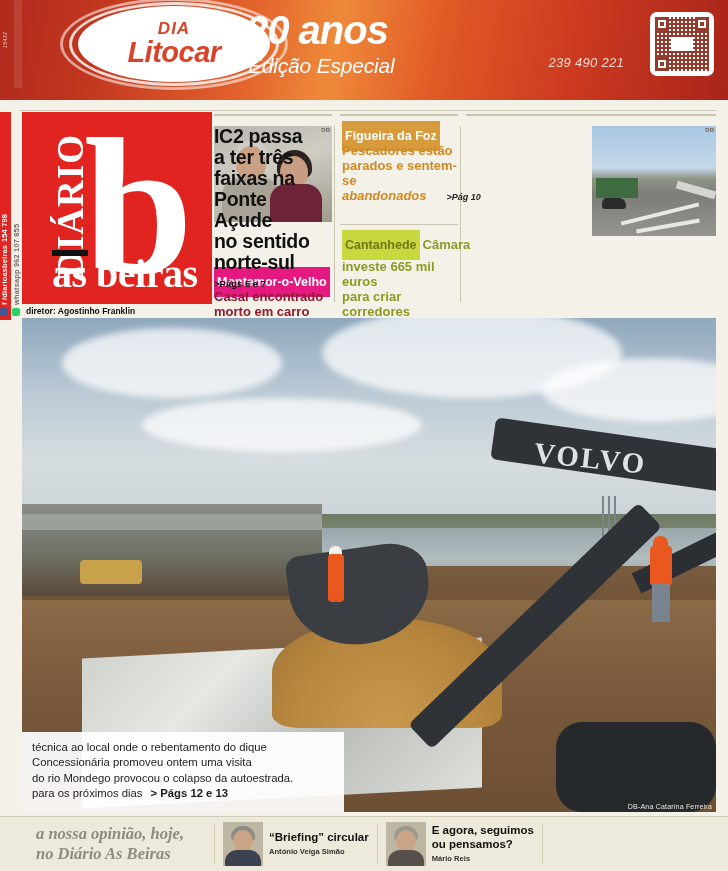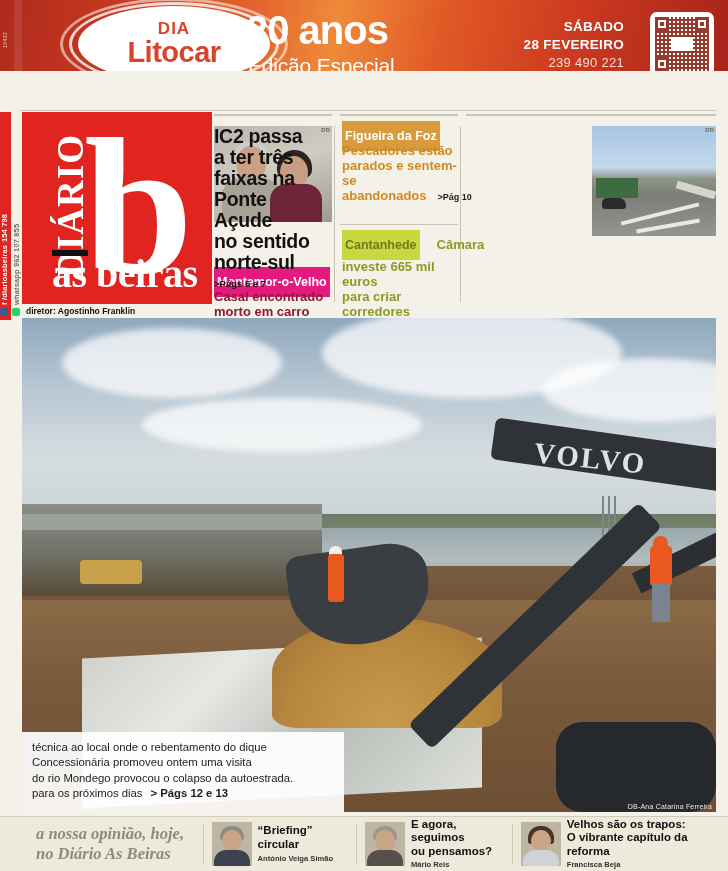--- a/index.html
+++ b/index.html
@@ -7,23 +7,24 @@
   body {
     font-family: "Liberation Sans", sans-serif;
     background:#f2f0e6;
     position:relative;
     overflow:hidden;
   }
   .page { position:relative; width:728px; height:871px; background:#f4f2e8; }
 
   
   .adbar {
-    position:absolute; left:0; top:0; width:728px; height:71px;
+    position:absolute; left:0; top:0; width:728px; height:100px;
     background:linear-gradient(100deg,#b02a1c 0%,#c2371f 14%,#e2622c 34%,#ef8a3a 46%,#e15a26 60%,#cc3a20 78%,#a8241a 100%);
     overflow:hidden;
+    font-style:italic;
   }
   .ad-code {
     position:absolute; left:2px; top:4px; width:12px; height:44px;
     writing-mode:vertical-rl; transform:rotate(180deg);
     font-size:5px; color:#f3c6bb; letter-spacing:.5px;
   }
   .ad-leftbar { position:absolute; left:14px; top:0; width:8px; height:88px; background:rgba(255,255,255,.10); }
   .logo-oval {
     position:absolute; left:78px; top:6px; width:192px; height:76px;
     border-radius:50%; background:#fff;
@@ -257,24 +258,20 @@
     <div class="arc a2"></div>
 
     <div class="logo-oval">
       <div class="logo-dia">DIA</div>
       <div class="logo-lito">Litocar</div>
     </div>
 
     <div class="ad-20">20 anos</div>
     <div class="ad-esp">Edição Especial</div>
 
-    <div class="ad-day">
-      <div>SÁBADO</div>
-      <div>28 FEVEREIRO</div>
-    </div>
     <div class="ad-phone">239 490 221</div>
 
     <div class="qr">
       <div class="qr-grid">
         <div class="qr-eye tl">
             <i></i>
           </div>
         <div class="qr-eye tr">
             <i></i>
           </div>
@@ -335,28 +332,28 @@
       <div class="t-line c-darkred" style="display:flex;align-items:baseline;gap:4px;">
         <span>que se afundou</span>
         <span class="pag">&gt;Pág 3</span>
       </div>
     </div>
 
     <div class="teaser-txt" style="left:128px;top:14px;width:122px;">
       <div><span class="kicker k-orange">Figueira da Foz</span></div>
       <div class="t-line c-orange">Pescadores estão</div>
       <div class="t-line c-orange">parados e sentem-se</div>
-      <div class="t-line c-orange" style="display:flex;align-items:baseline;gap:11px;">
+      <div class="t-line c-orange" style="display:flex;align-items:baseline;gap:20px;font-style:italic;">
         <span>abandonados</span>
         <span class="pag">&gt;Pág 10</span>
       </div>
     </div>
 
     <div class="teaser-txt" style="left:128px;top:118px;width:124px;">
-      <div style="display:flex;align-items:baseline;gap:17px;">
+      <div style="display:flex;align-items:baseline;gap:3px;">
         <span class="kicker k-green">Cantanhede</span>
         <span class="t-line c-olive">Câmara</span>
       </div>
       <div class="t-line c-olive">investe 665 mil euros</div>
       <div class="t-line c-olive">para criar corredores</div>
       <div class="t-line c-olive" style="display:flex;align-items:baseline;gap:4px;">
         <span>verdes</span>
         <span class="pag">&gt;Pág 13</span>
       </div>
     </div>
@@ -453,27 +450,15 @@
           <div class="bd"></div>
       </div>
       <div class="op-txt">
         <div class="op-h">E agora, seguimos</div>
         <div class="op-h">ou pensamos?</div>
         <div class="op-a">Mário Reis</div>
       </div>
     </div>
 
     <div class="op-sep"></div>
-    <div class="op-item">
-      <div class="op-ava f">
-        <div class="hr"></div>
-          <div class="hd"></div>
-          <div class="bd"></div>
-      </div>
-      <div class="op-txt">
-        <div class="op-h">Velhos são os trapos:</div>
-        <div class="op-h">O vibrante capítulo da reforma</div>
-        <div class="op-a">Francisca Beja</div>
-      </div>
-    </div>
   </div>
 
 </div>
 
 </body></html>

